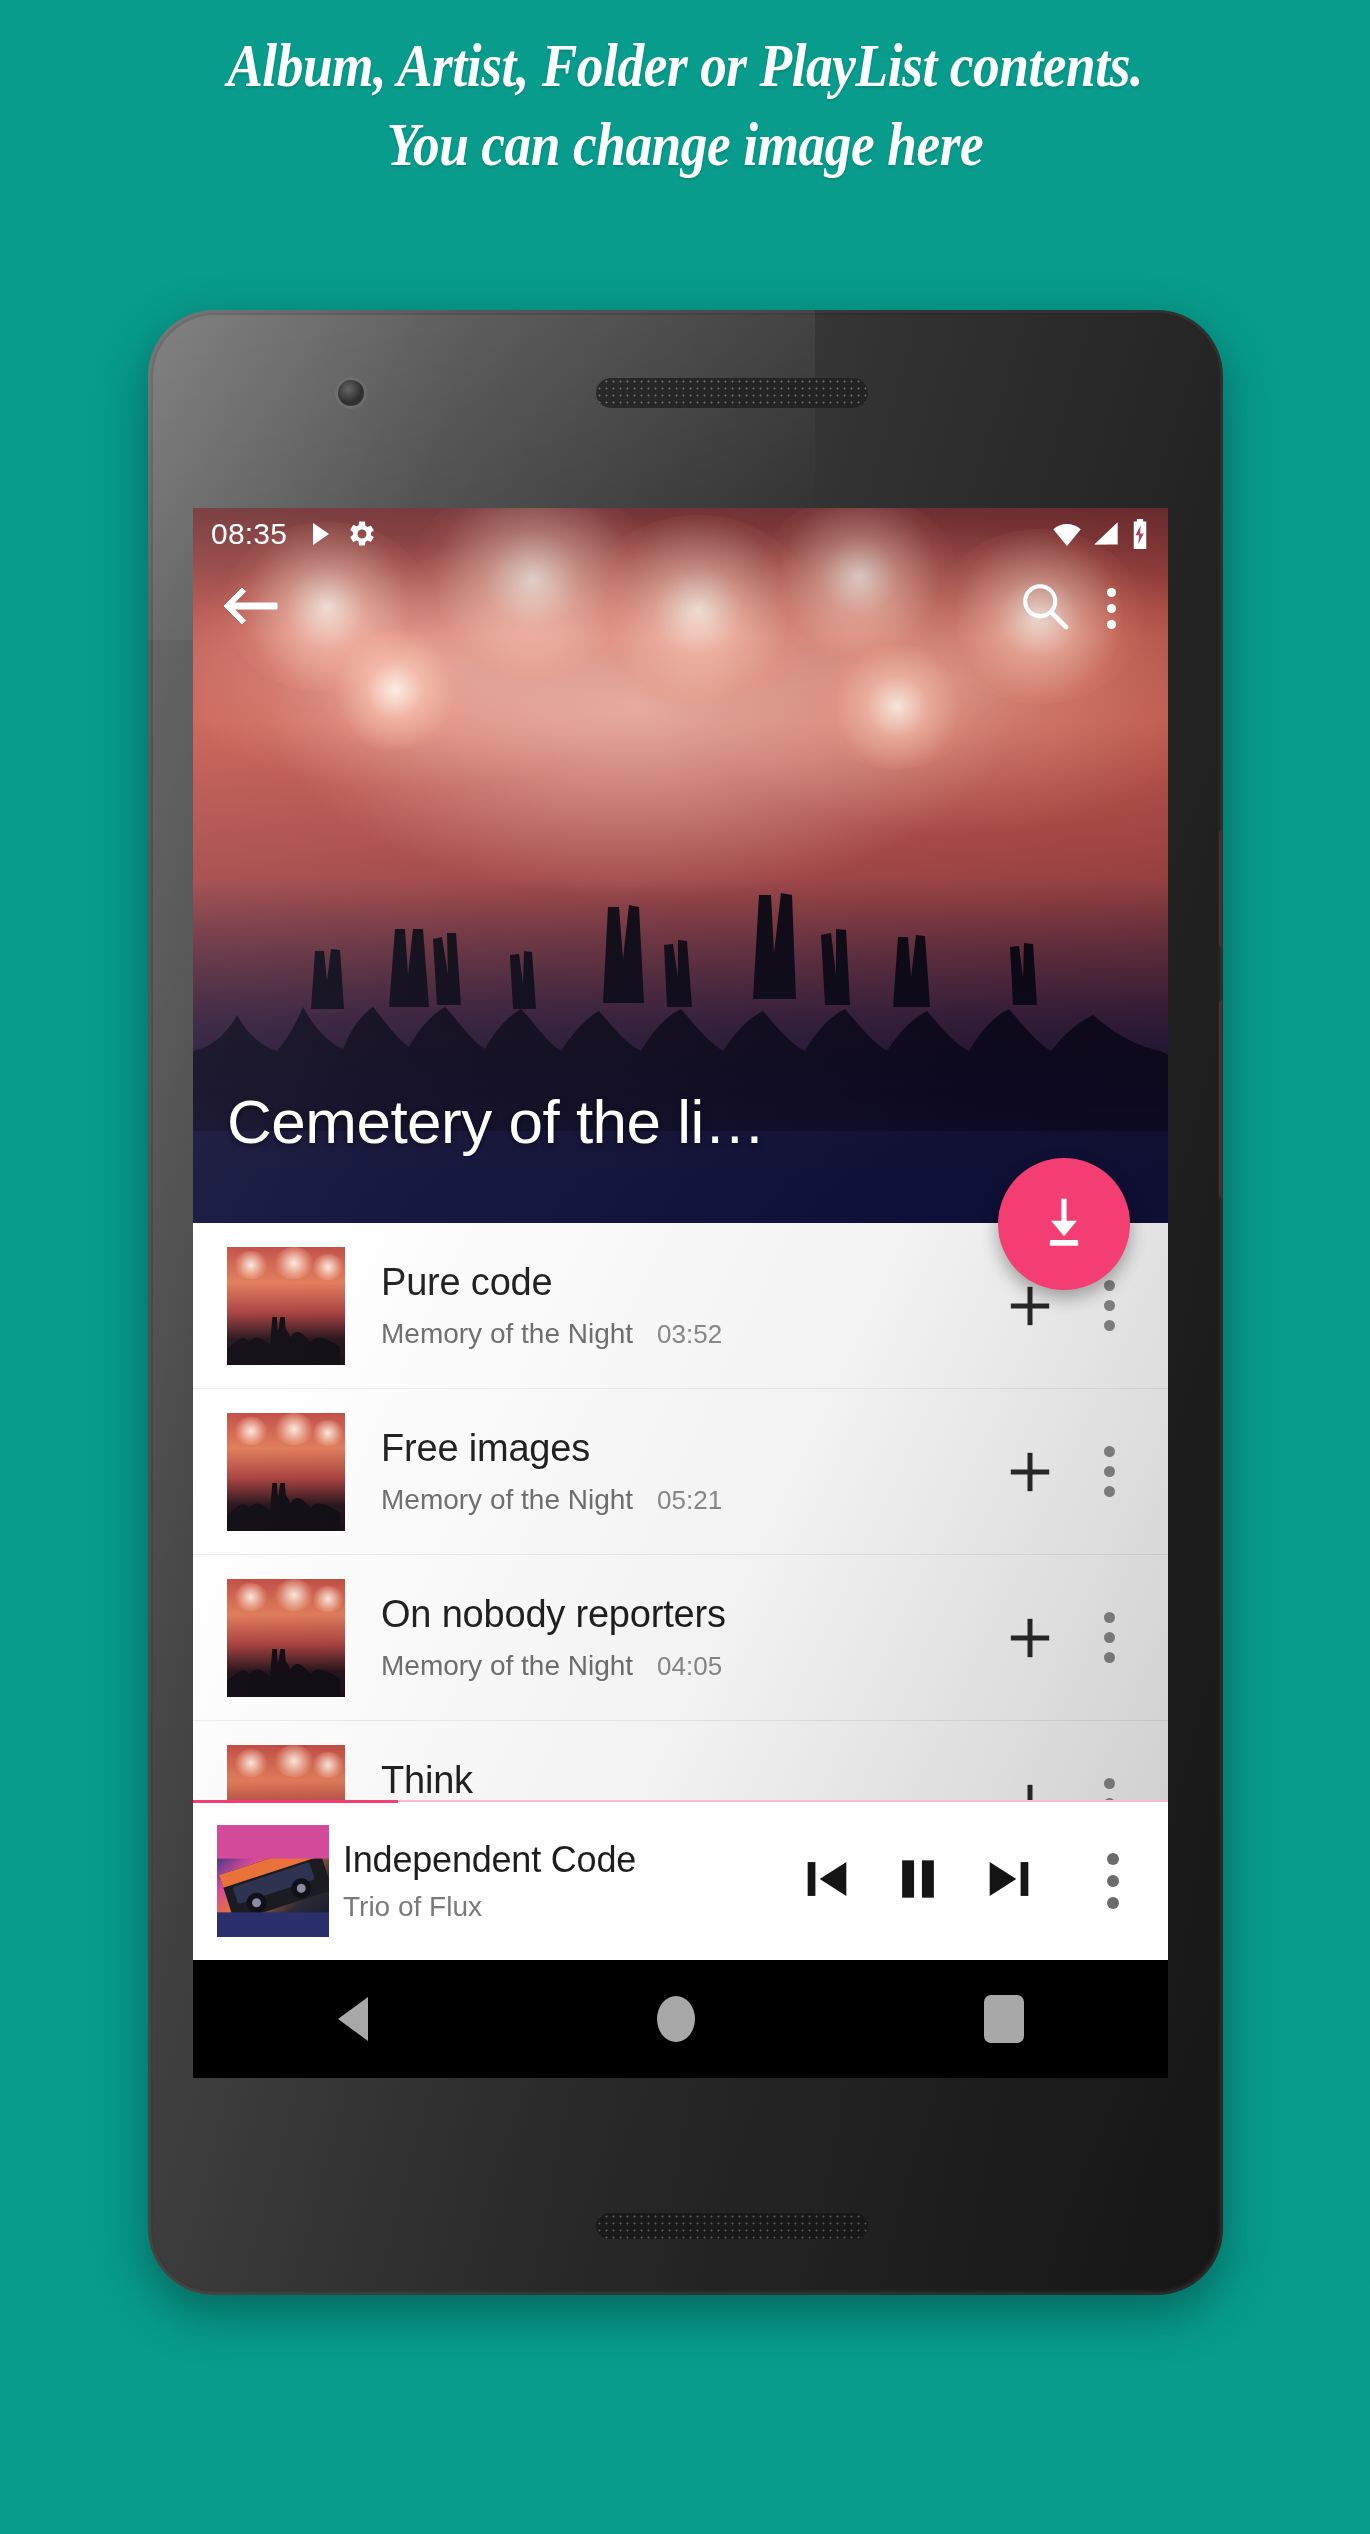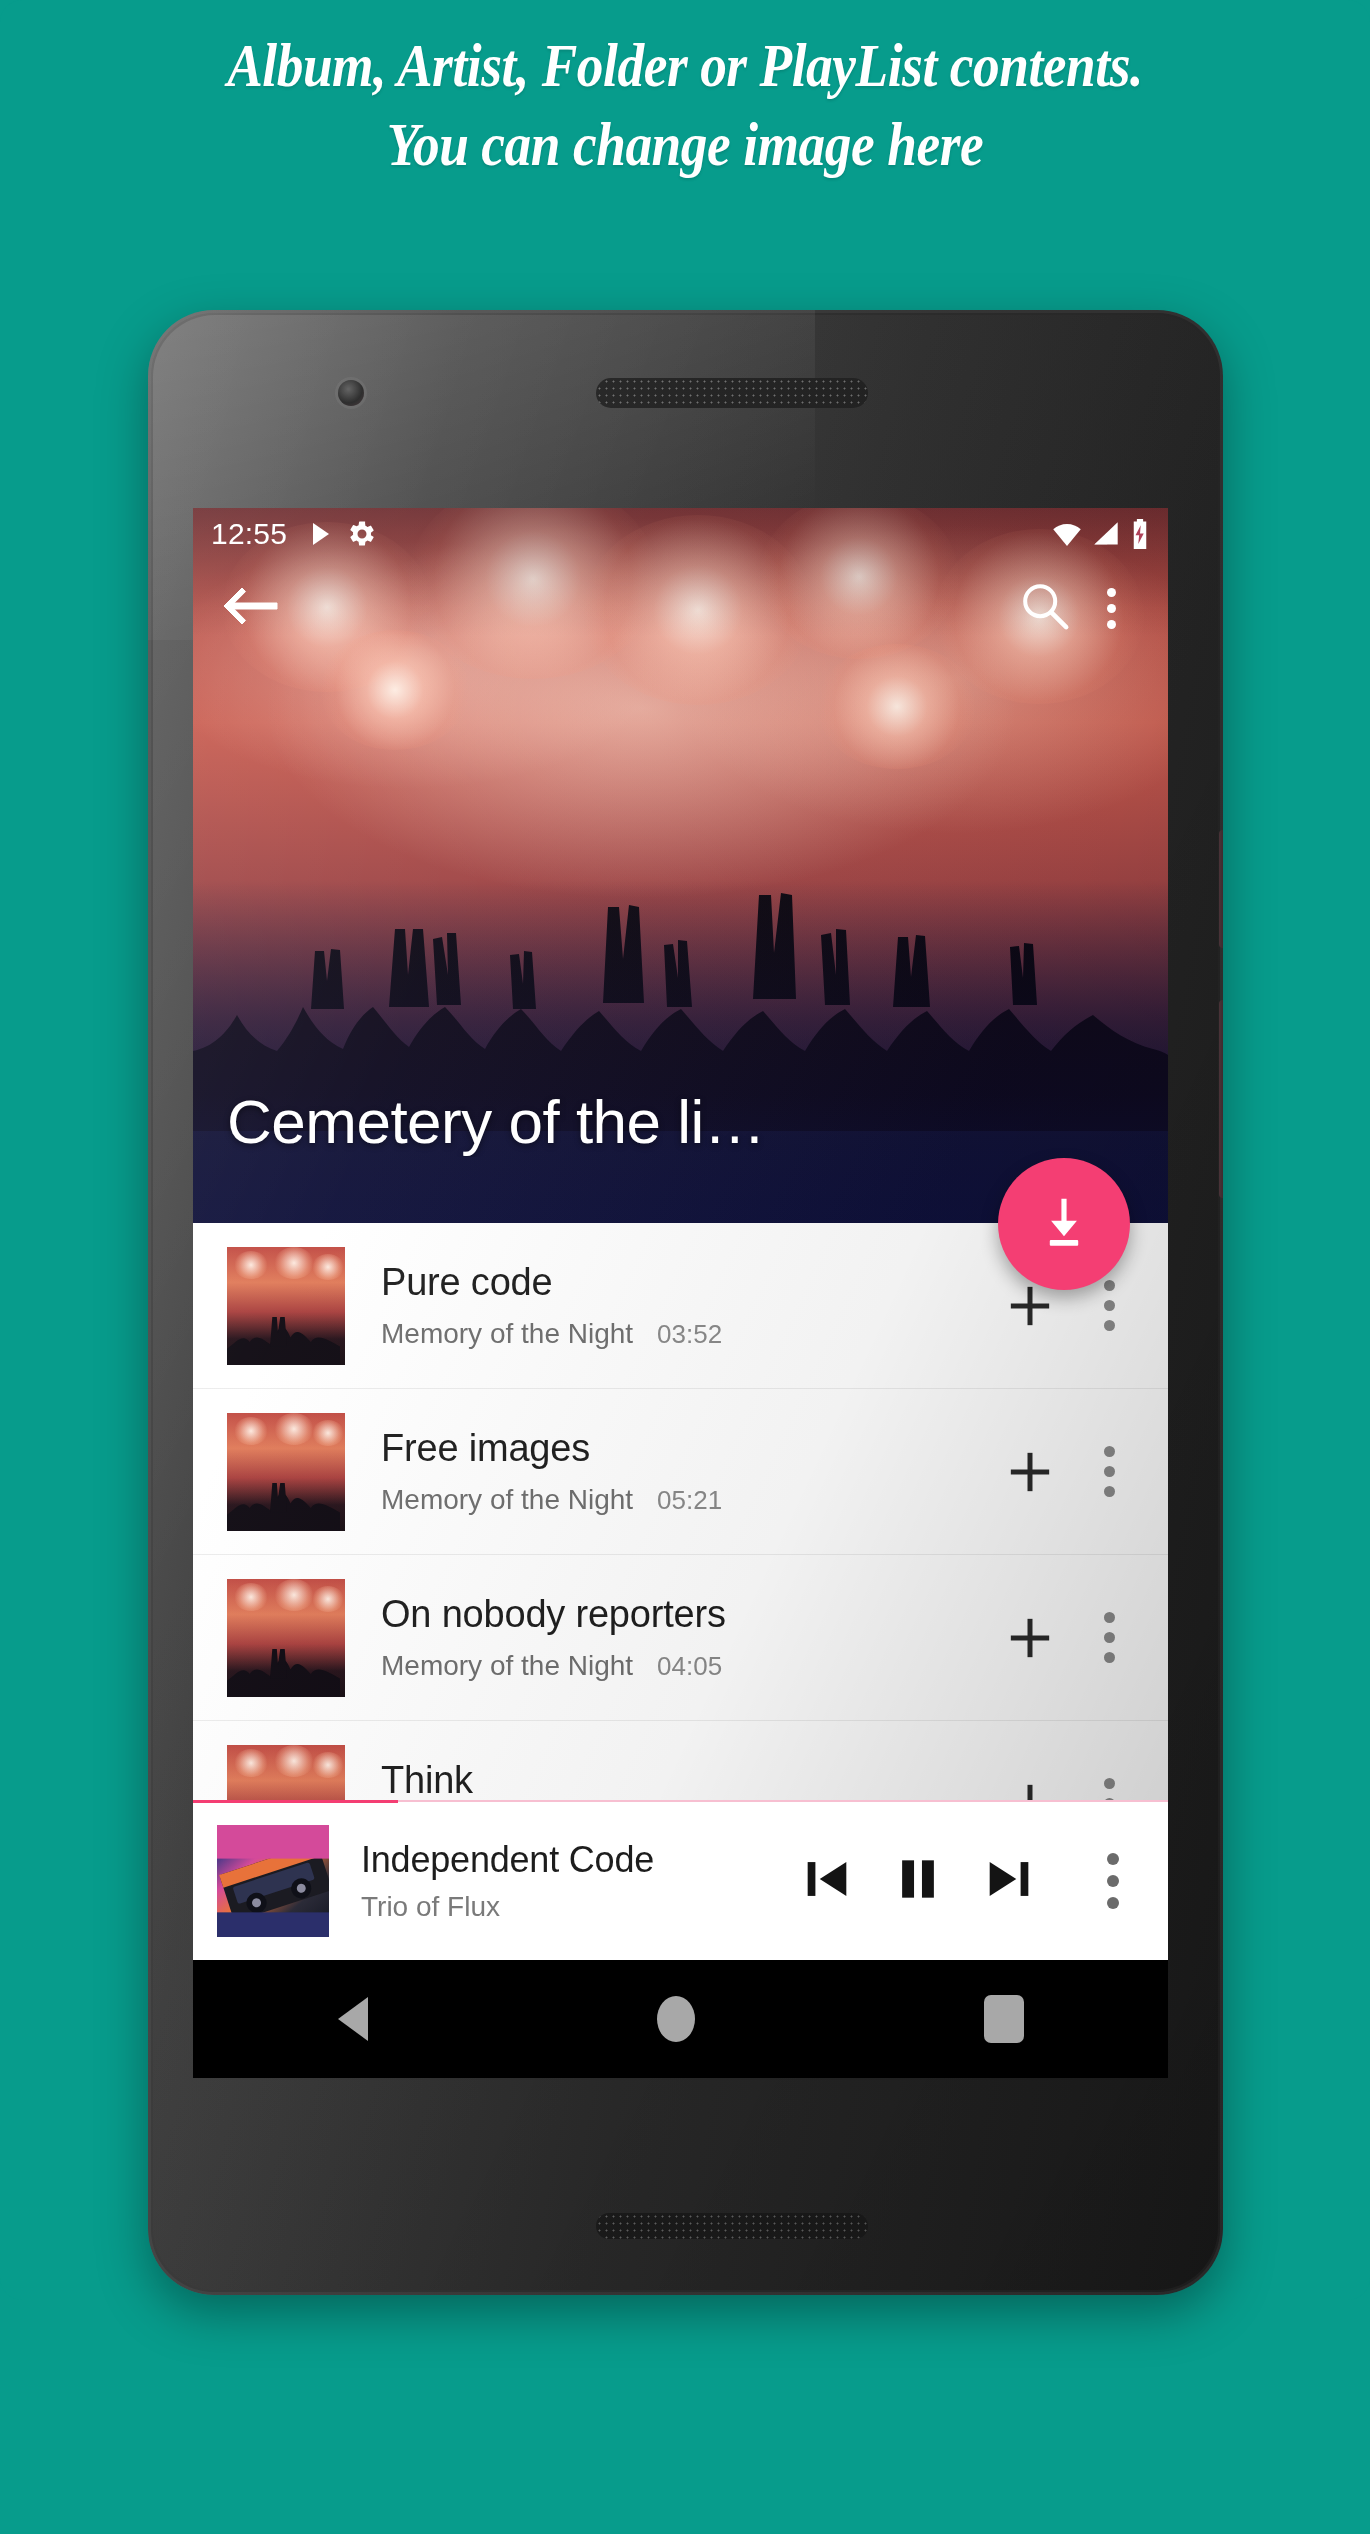--- a/index.html
+++ b/index.html
@@ -194,21 +194,21 @@
   }
   .np-progress {
     position: absolute; top: -2px; left: 0; height: 3px;
     width: 21%; background: #F43E73;
   }
   .np-thumb {
     width: 112px; height: 112px; flex: 0 0 112px;
     background: linear-gradient(140deg,#2b2f6b 0%, #5a3a8a 18%, #d44a9a 32%, #e8723a 48%, #2b2b38 72%, #10131e 100%);
     position: relative; overflow: hidden;
   }
-  .np-meta { flex: 1; margin-left: 32px; min-width: 0; }
+  .np-meta { flex: 1; margin-left: 14px; min-width: 0; }
   .np-title { font-size: 36px; color: #1d1d1d; letter-spacing: -0.2px; }
   .np-artist { font-size: 28px; color: #7a7a7a; margin-top: 10px; }
   .np-controls { display: flex; align-items: center; gap: 34px; padding-right: 8px; }
   .np-btn { display: flex; align-items: center; justify-content: center; cursor: pointer; }
   .np-kebab { width: 54px; display: flex; flex-direction: column; align-items: center; gap: 10px; cursor: pointer; margin-left: 14px; }
   .np-kebab span { width: 12px; height: 12px; border-radius: 50%; background: #6b6b6b; display: block; }
 
   
   .navbar {
     position: absolute; left: 0; right: 0; bottom: 0;
@@ -268,21 +268,21 @@
             <path d="M118,208 l4,-58 l9,0 l3,30 l4,-32 l9,1 l4,59 z"></path>
             <path d="M320,208 l-3,-54 l9,-1 l4,30 l1,-33 l8,1 l4,57 z"></path>
             <path d="M700,206 l5,-70 l10,0 l3,40 l5,-42 l9,1 l5,71 z"></path>
             <path d="M820,204 l-3,-58 l9,-1 l4,32 l1,-35 l9,1 l4,61 z"></path>
           </g>
         </svg>
 
         <div class="hero-vignette"></div>
 
         <div class="statusbar">
-          <div class="sb-time">12:55</div>
+          <div class="sb-time">08:35</div>
           <div class="sb-left-icons">
             <div class="ic-play"></div>
             <span class="ic-gear">
               <svg width="30" height="30" viewBox="0 0 24 24" fill="#fff">
                   <path d="M19.14,12.94a7.07,7.07,0,0,0,.05-.94,7.07,7.07,0,0,0-.05-.94l2-1.58a.49.49,0,0,0,.12-.61l-1.92-3.32a.48.48,0,0,0-.59-.22l-2.39,1a7,7,0,0,0-1.62-.94l-.36-2.54A.48.48,0,0,0,13.9,2H10.1a.48.48,0,0,0-.47.41L9.27,4.95a7.19,7.19,0,0,0-1.62.94l-2.39-1a.48.48,0,0,0-.59.22L2.75,8.47a.48.48,0,0,0,.12.61l2,1.58a7.07,7.07,0,0,0,0,1.88l-2,1.58a.49.49,0,0,0-.12.61l1.92,3.32a.48.48,0,0,0,.59.22l2.39-1a7,7,0,0,0,1.62.94l.36,2.54a.48.48,0,0,0,.47.41h3.8a.48.48,0,0,0,.47-.41l.36-2.54a7,7,0,0,0,1.62-.94l2.39,1a.48.48,0,0,0,.59-.22l1.92-3.32a.49.49,0,0,0-.12-.61ZM12,15.6A3.6,3.6,0,1,1,15.6,12,3.6,3.6,0,0,1,12,15.6Z"></path>
                 </svg>
             </span>
           </div>
           <div class="sb-spacer"></div>
           <div class="sb-right-icons">

